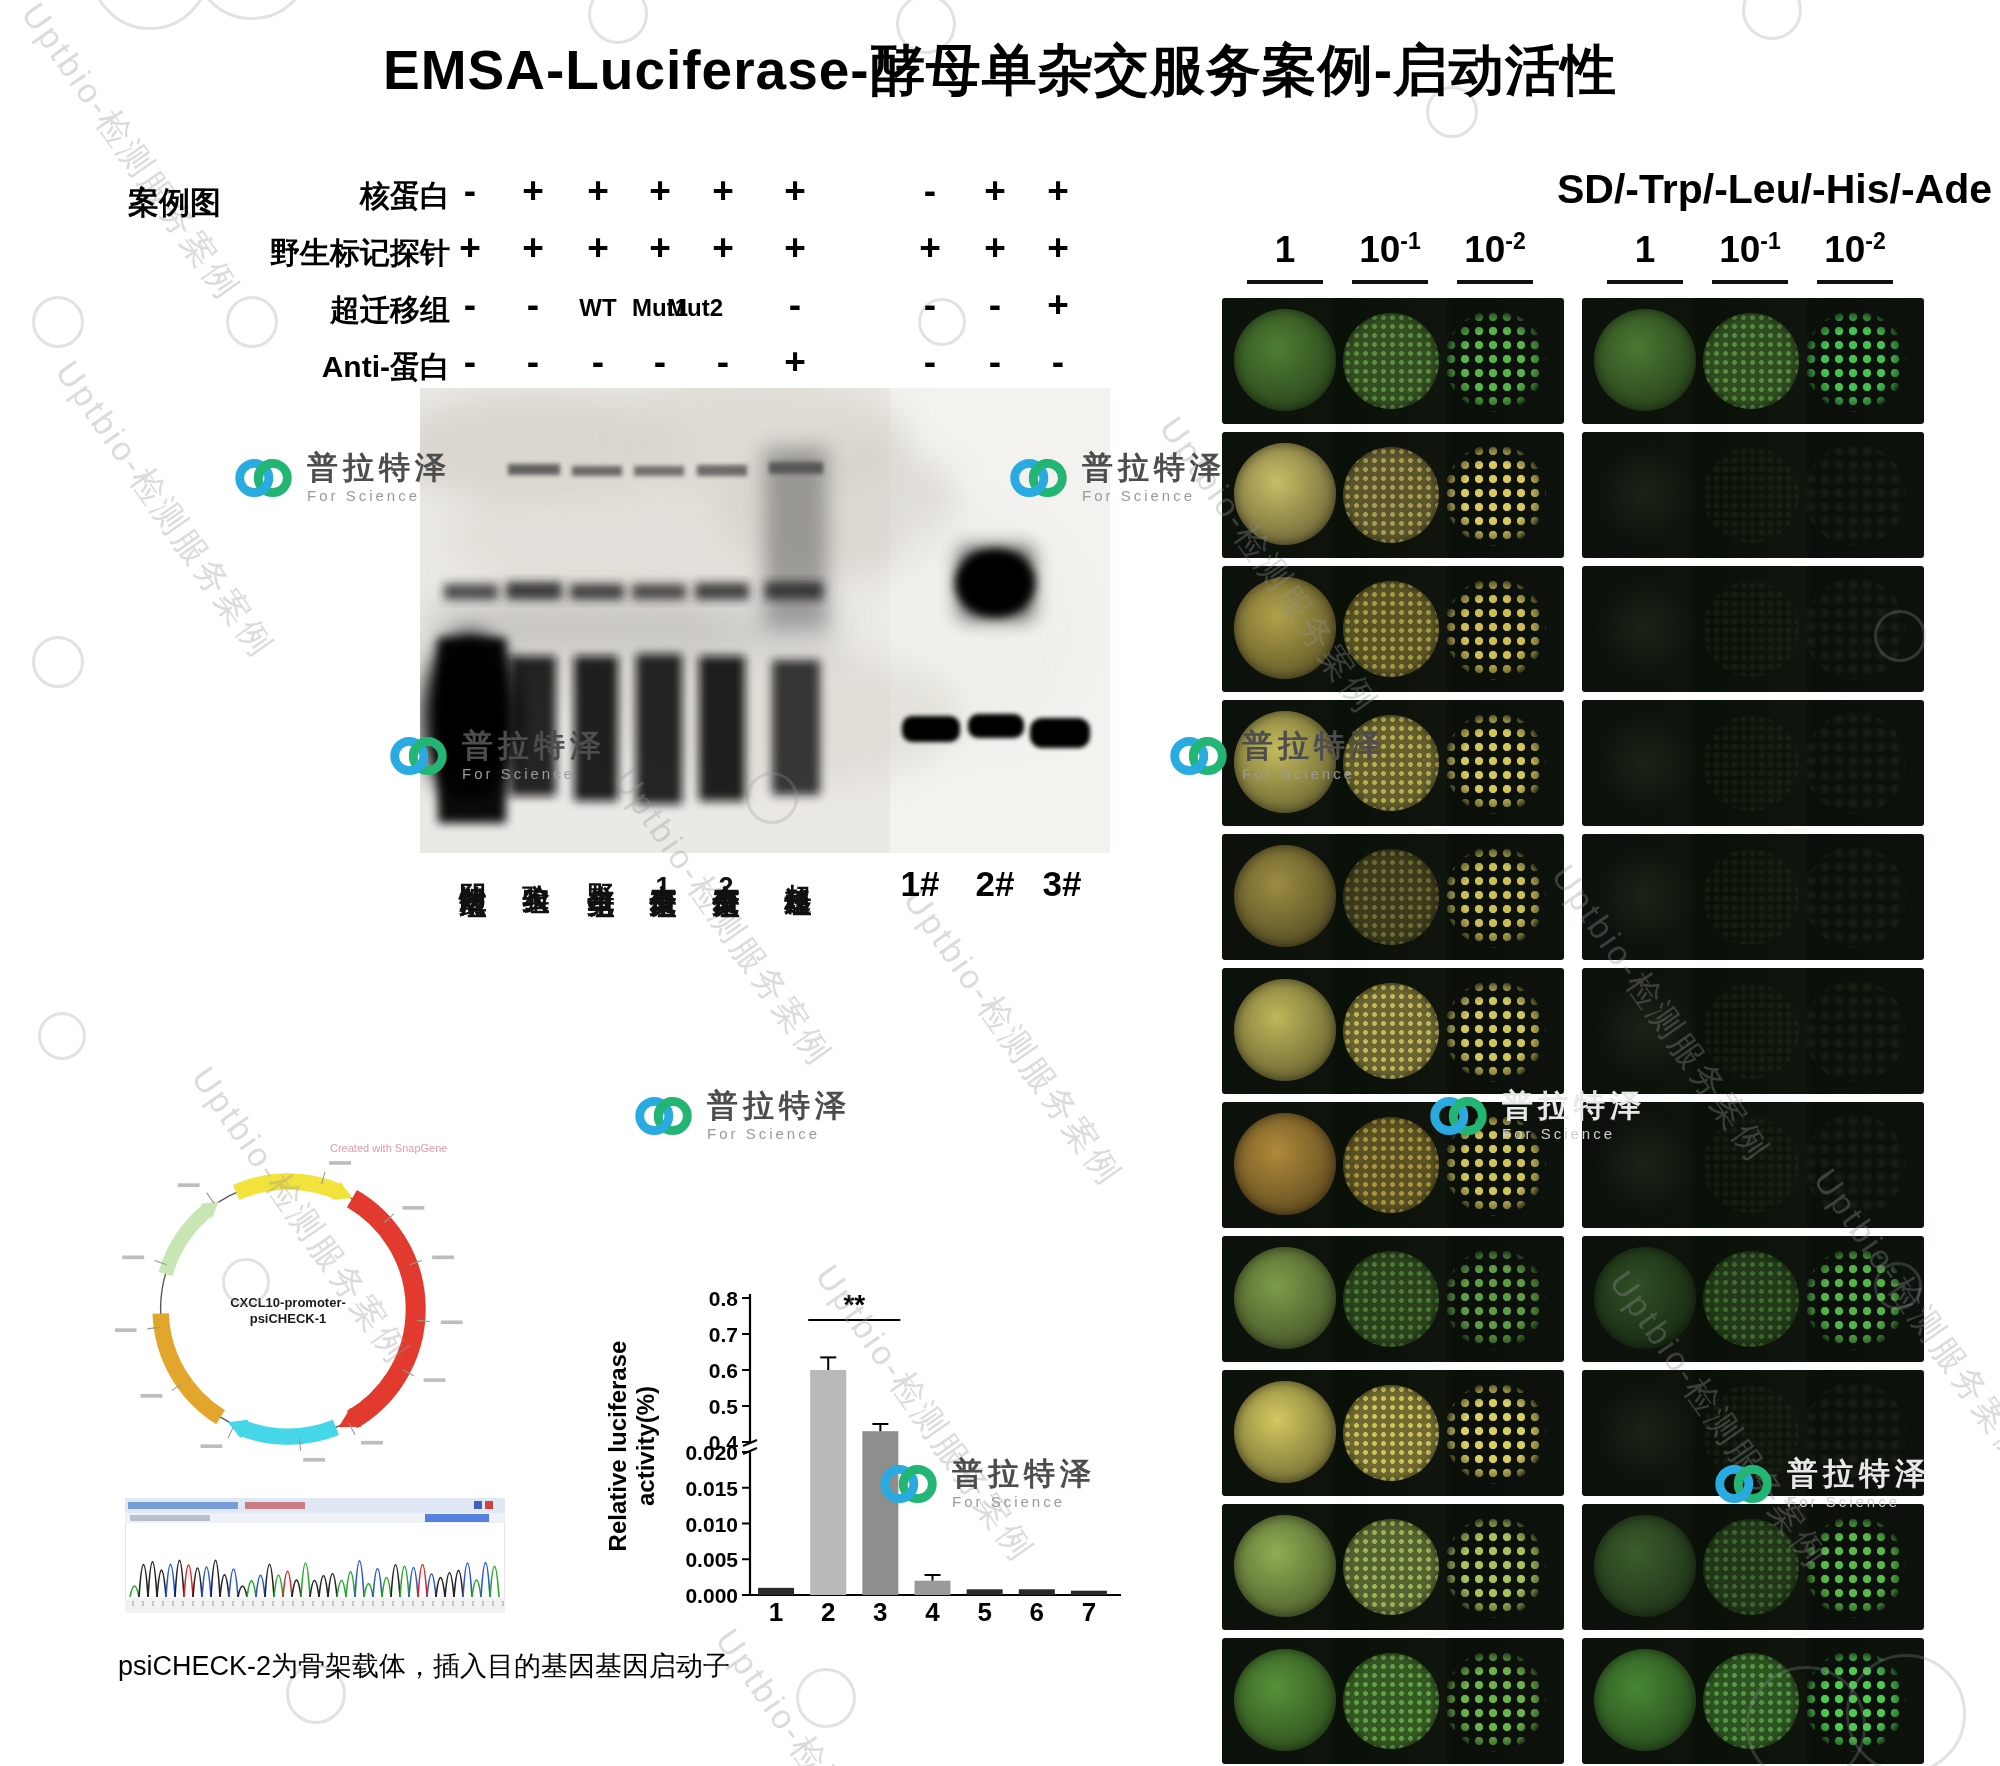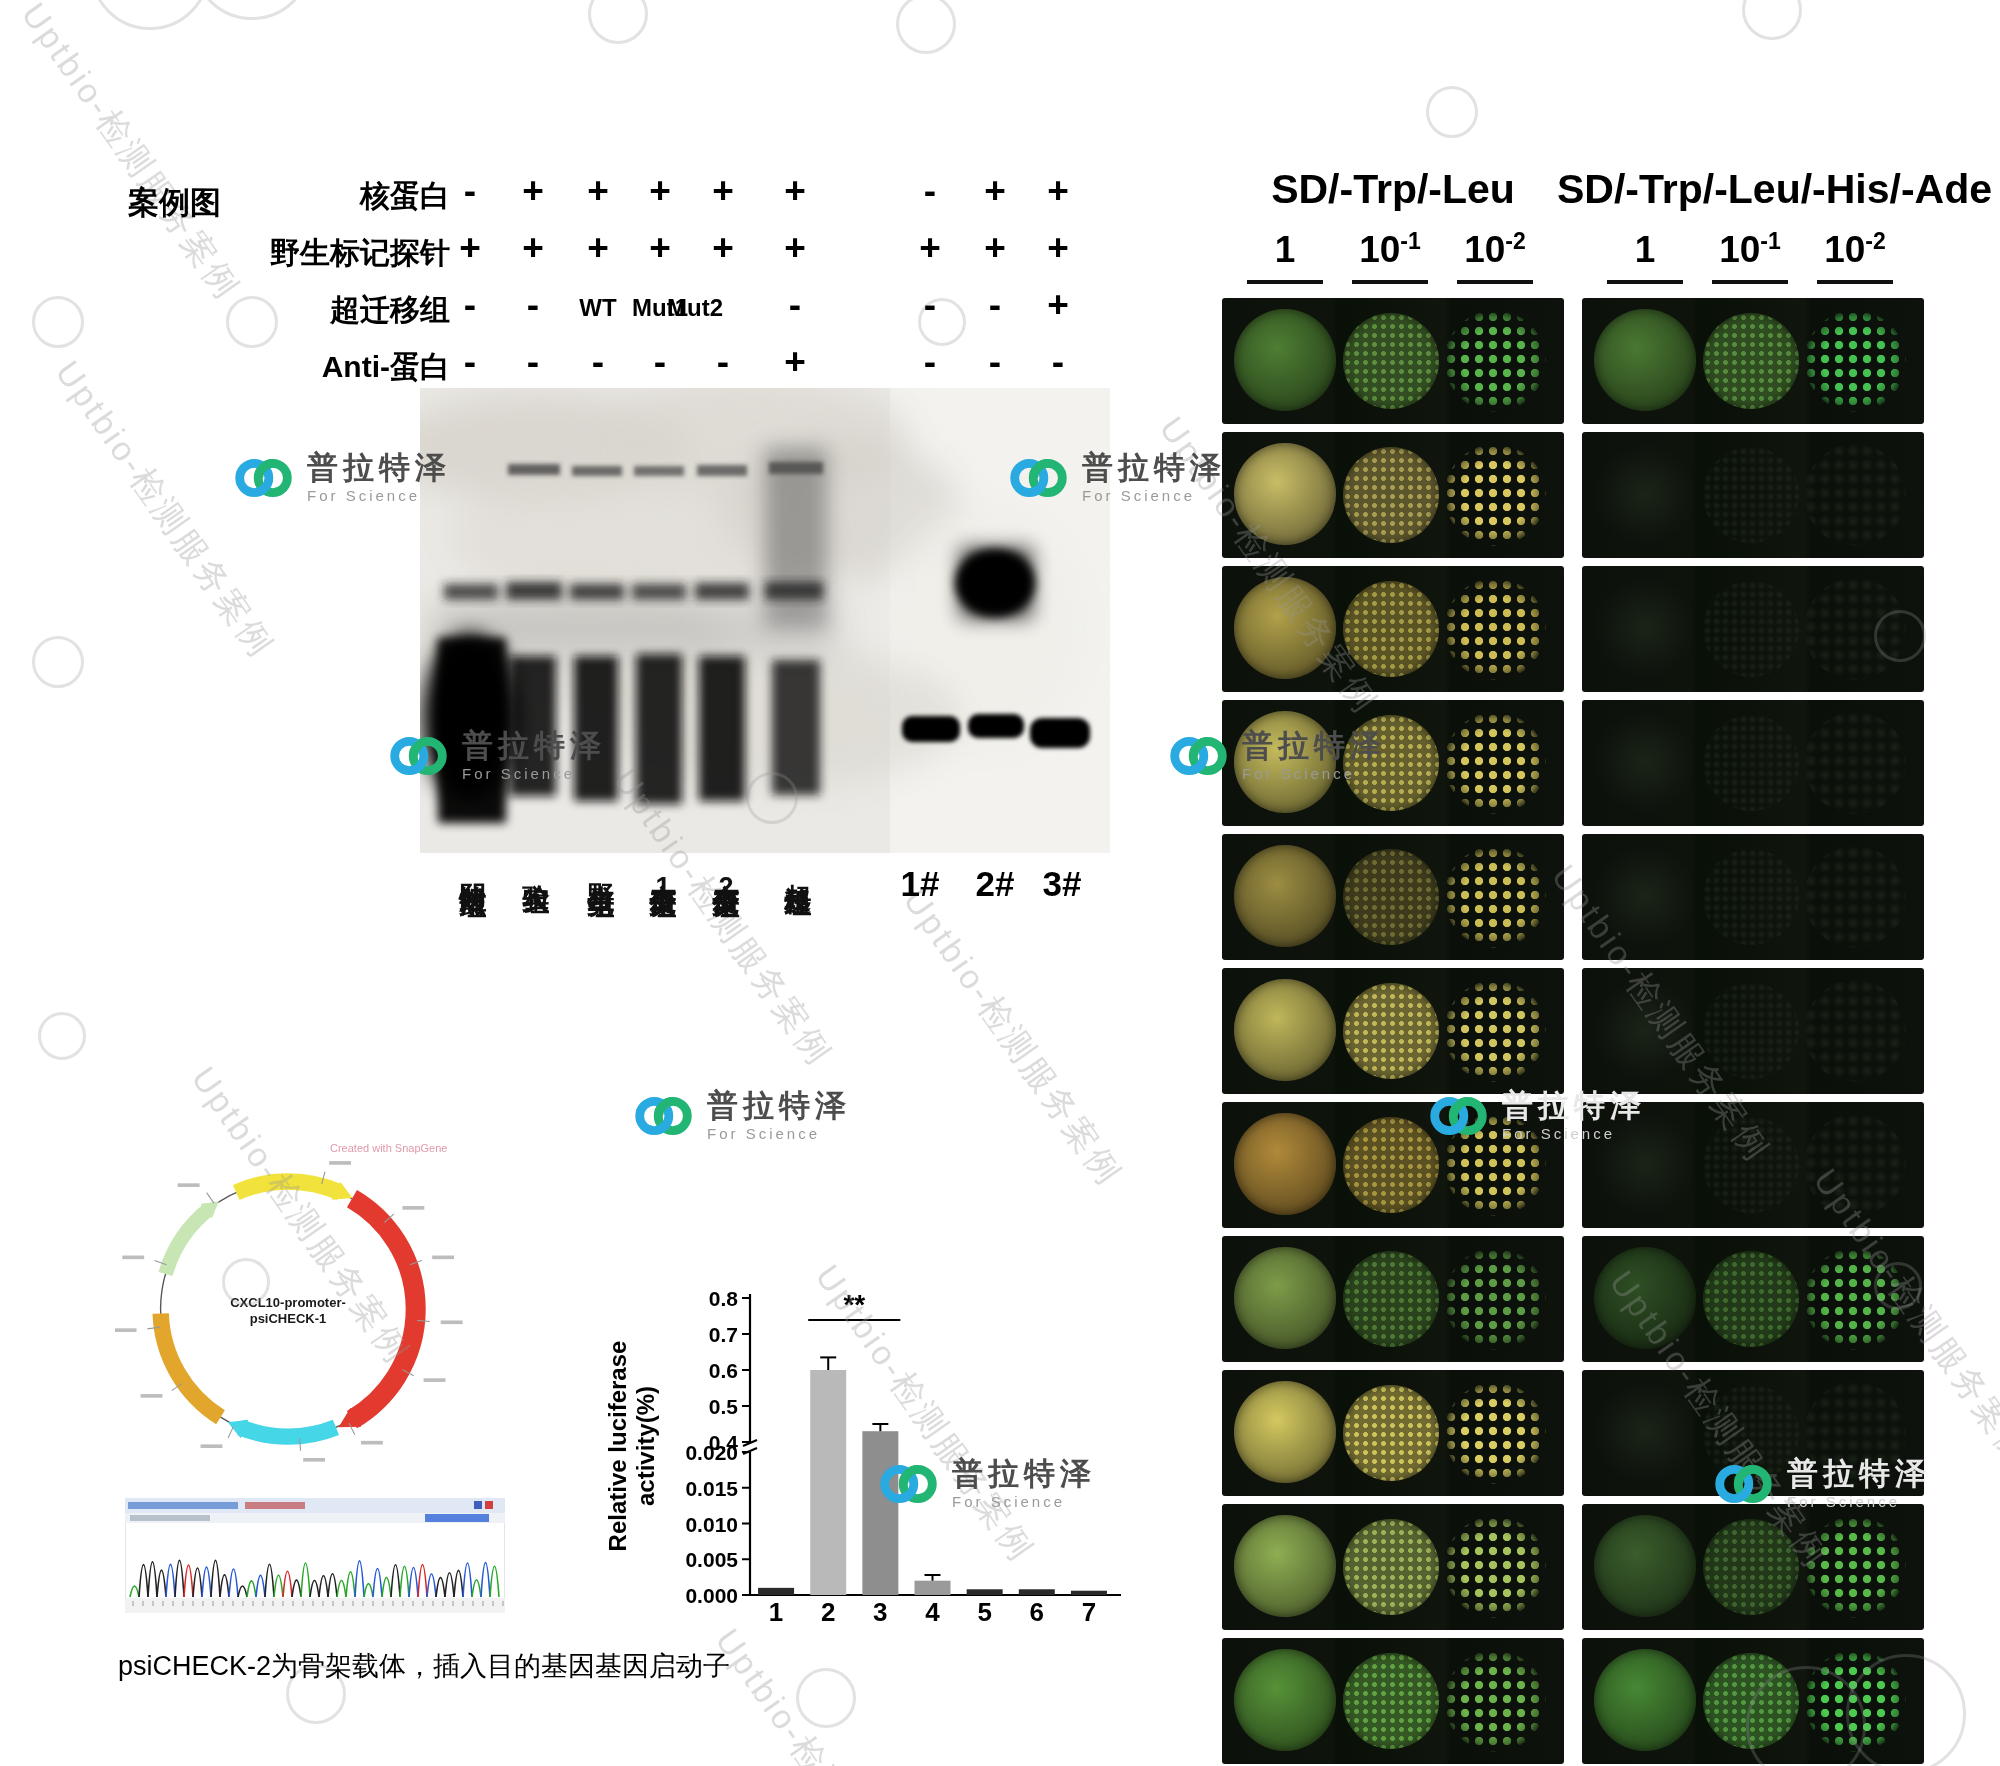--- a/index.html
+++ b/index.html
@@ -50,20 +50,21 @@
   .wm-brand{display:block;font-size:31px;font-weight:bold;color:#4d4d4d;letter-spacing:5px;line-height:1;}
   .wm-sub{display:block;font-size:15px;color:#9a9a9a;letter-spacing:3px;margin-top:4px;}
   .wm-logo.light .wm-brand{color:#e8e8e8;}
   .wm-logo.light .wm-sub{color:#cfcfcf;}
 </style>
 </head>
 <body>
 
 <div class="page" id="page">
 
+  <h1 class="title">EMSA-Luciferase-酵母单杂交服务案例-启动活性</h1>
 
   <div class="case-label">案例图</div>
 
   <div class="emsa-conditions" id="emsa-conditions">
       <div class="cond-row" style="top: 0px;">
         <span class="cond-label">核蛋白</span>
         <span class="cond-val" style="left: 350px;">-</span>
         <span class="cond-val" style="left: 413px;">+</span>
         <span class="cond-val" style="left: 478px;">+</span>
         <span class="cond-val" style="left: 540px;">+</span>
@@ -165,21 +166,20 @@
     <ellipse cx="50" cy="330" rx="48" ry="85" fill="#000" filter="url(#b10)"></ellipse>
     <ellipse cx="575" cy="195" rx="40" ry="34" fill="#000" filter="url(#b5)"></ellipse>
     <rect x="540" y="160" width="72" height="70" fill="#000" opacity=".75" filter="url(#b10)"></rect>
     <g filter="url(#b2)" fill="#050505">
       <rect x="482" y="328" width="58" height="26" rx="10"></rect>
       <rect x="548" y="326" width="56" height="24" rx="10"></rect>
       <rect x="610" y="330" width="60" height="30" rx="12"></rect>
     </g>
   </svg>
 
-  <div class="yeast-header" id="yh-left">SD/-Trp/-Leu</div>
   <div class="yeast-header" id="yh-right">SD/-Trp/-Leu/-His/-Ade</div>
 
   <svg class="plasmid" id="plasmid-svg" viewBox="0 0 384 372">
     <defs>
       <marker id="mred" markerUnits="userSpaceOnUse" markerWidth="30" markerHeight="30" refX="5" refY="12" orient="auto">
           <path d="M0 0 L22 12 L0 24 z" fill="#e23a2e"></path>
         </marker>
       <marker id="mcyan" markerUnits="userSpaceOnUse" markerWidth="28" markerHeight="28" refX="5" refY="11" orient="auto">
           <path d="M0 0 L20 11 L0 22 z" fill="#45d6e8"></path>
         </marker>

